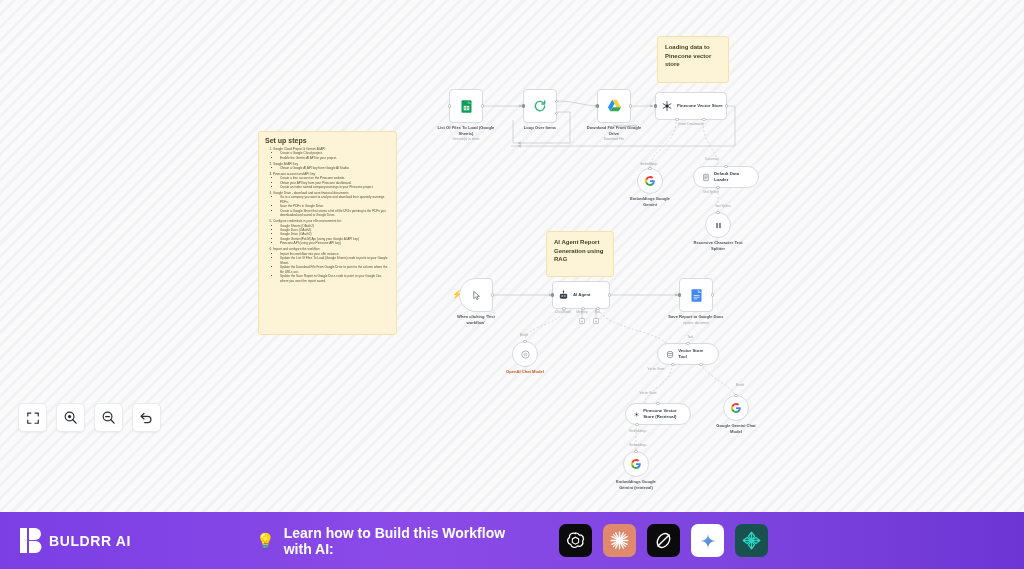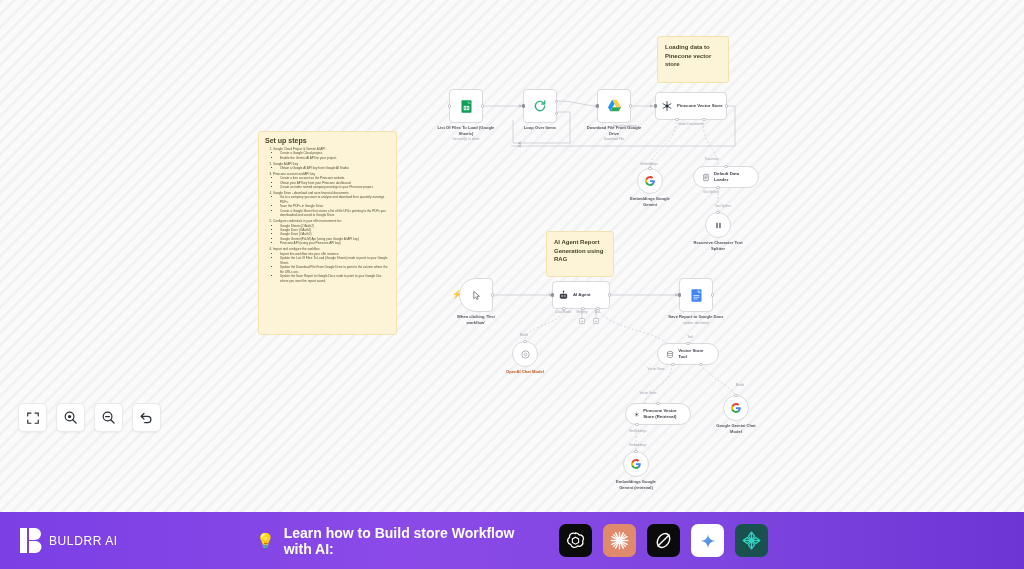--- a/index.html
+++ b/index.html
@@ -158,21 +158,21 @@
     position: absolute; left: 0; bottom: 0;
     width: 1024px; height: 57px;
     background: linear-gradient(90deg,#7b3fe4 0%,#8b4ae8 40%,#7e45e0 70%,#6d35d4 100%);
     display: flex; align-items: center;
   }
   #brand { display: flex; align-items: center; gap: 7px; margin-left: 20px; }
   #brand-mark {
     width: 22px; height: 25px; position: relative;
   }
   #brand-name {
-    color: #ffffff; font-size: 12px; font-weight: normal;
+    color: #ffffff; font-size: 14px; font-weight: bold;
     letter-spacing: .6px;
   }
   #footer-center {
     position: absolute; left: 50%; transform: translateX(-50%);
     display: flex; align-items: center; gap: 9px;
   }
   #footer-cta {
     color: #ffffff; font-size: 14px; font-weight: bold;
   }
   #bulb { font-size: 15px; }
@@ -583,21 +583,21 @@
         <rect x="0" y="0" width="7" height="25" fill="#ffffff"></rect>
         <path d="M8.5 0 H15 a6 6 0 0 1 0 12 H8.5 Z" fill="#ffffff"></path>
         <path d="M8.5 13 H15.5 a6 6 0 0 1 0 12 H8.5 Z" fill="#ffffff"></path>
         <rect x="7.4" y="0" width="1.6" height="25" fill="#7b3fe4"></rect>
       </svg>
       <span id="brand-name">BULDRR AI</span>
     </div>
 
     <div id="footer-center">
       <span id="bulb">💡</span>
-      <span id="footer-cta">Learn how to Build store Workflow with AI:</span>
+      <span id="footer-cta">Learn how to Build this Workflow with AI:</span>
 
       <div id="logo-row">
 
         <div class="logo-tile logo-openai">
           <svg width="21" height="21" viewBox="0 0 24 24">
             <path d="M12 3.2c1.9 0 3.5 1 4.3 2.5 1.7-.2 3.4.6 4.3 2.2.9 1.6.7 3.5-.4 4.9.6 1.6.2 3.4-1.1 4.6-1.3 1.2-3.1 1.5-4.6.8-1 1.3-2.7 2-4.5 1.6-1.8-.4-3.1-1.7-3.5-3.4-1.7-.3-3.1-1.6-3.4-3.4-.3-1.8.5-3.5 2-4.4-.3-1.7.4-3.4 1.9-4.3C8.5 3.4 10.3 3.4 12 4.2" fill="none" stroke="#ffffff" stroke-width="1.5" stroke-linecap="round" stroke-linejoin="round"></path>
             <path d="M12 8.2 L15.6 10.2 L15.6 14.2 L12 16.2 L8.4 14.2 L8.4 10.2 Z" fill="none" stroke="#ffffff" stroke-width="1.2"></path>
           </svg>
         </div>
 

